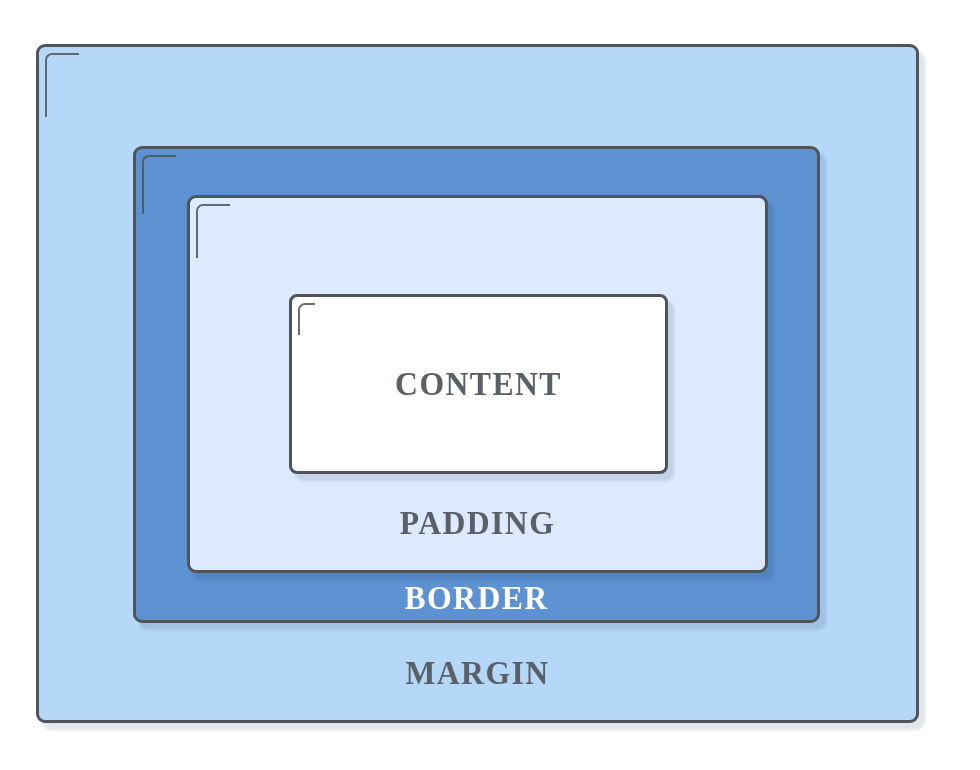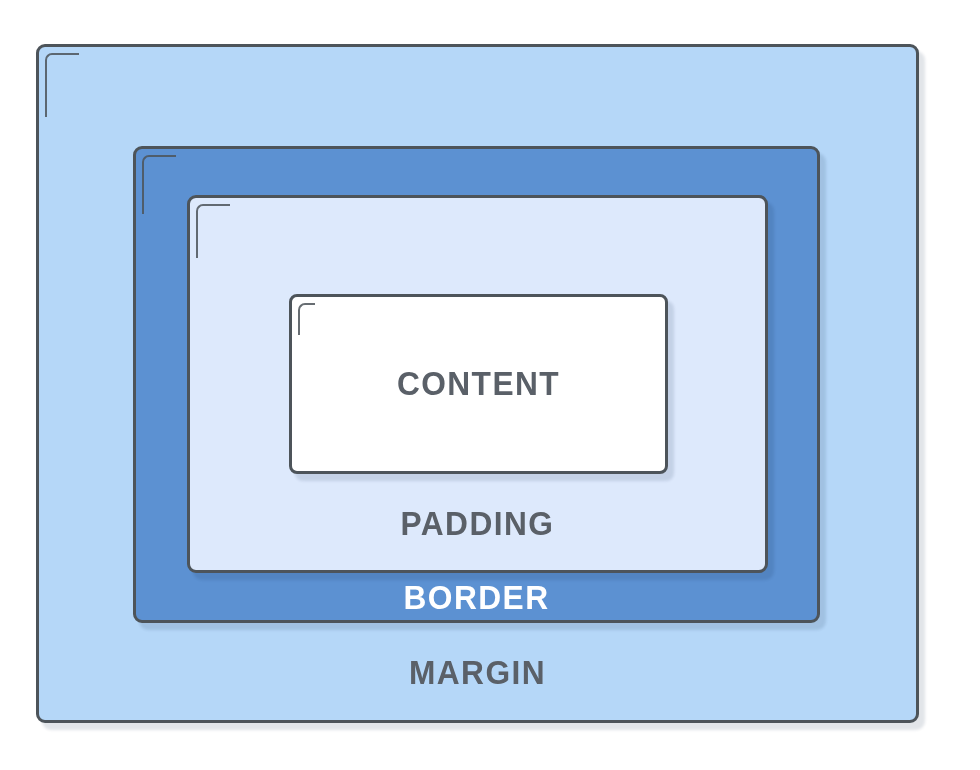--- a/index.html
+++ b/index.html
@@ -6,21 +6,21 @@
     margin: 0;
     padding: 0;
     background: #ffffff;
   }
   #stage {
     position: relative;
     width: 980px;
     height: 770px;
     background: #ffffff;
     overflow: hidden;
-    font-family: Liberation Sans, sans-serif;
+    font-family: Liberation Serif, serif;
   }
   .box {
     position: absolute;
     box-sizing: border-box;
     border: 3px solid #4d545a;
     border-radius: 9px;
     box-shadow: 6px 7px 3px rgba(20, 40, 70, 0.12);
   }
   .corner-mark {
     position: absolute;

